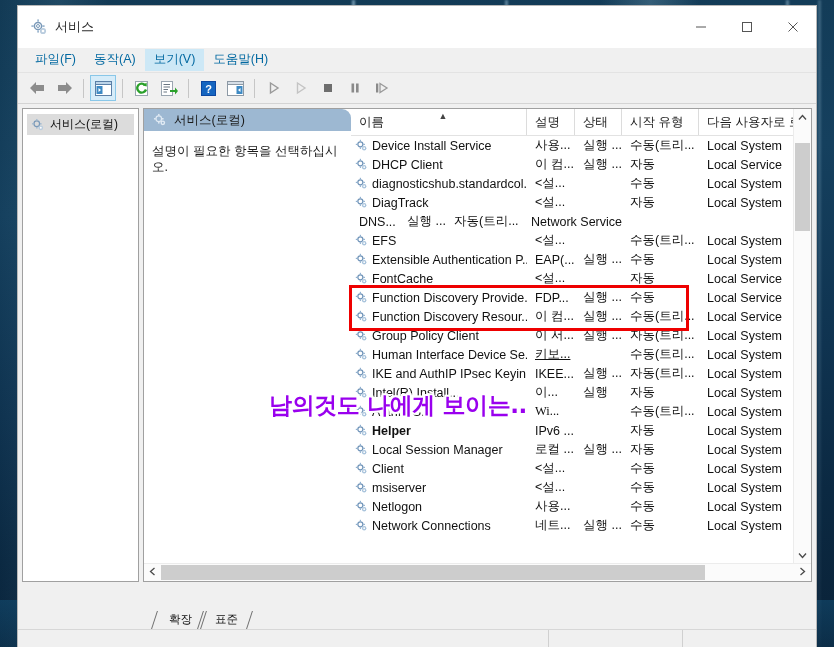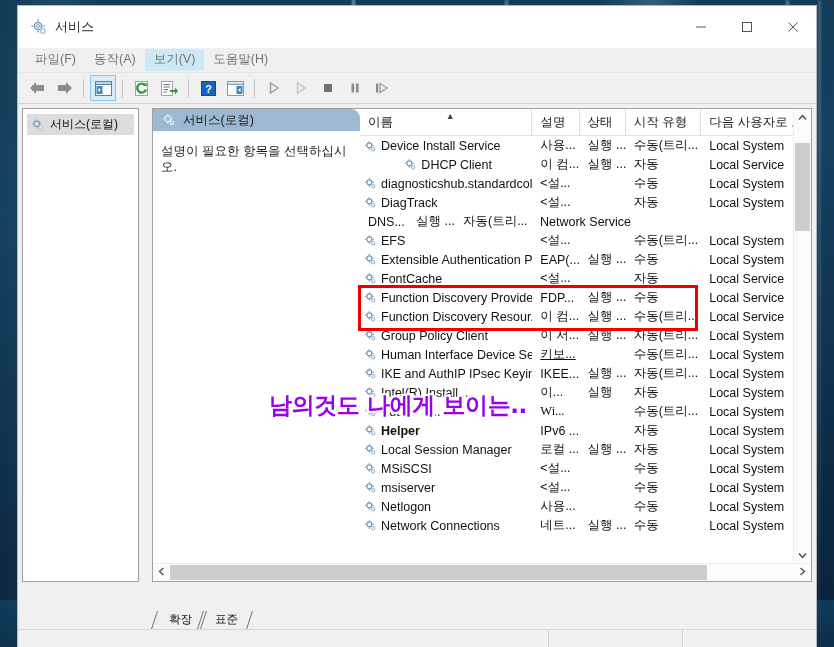--- a/index.html
+++ b/index.html
@@ -43,32 +43,32 @@
   .titlebar{height:42px;position:relative;background:#fff;}
   .titlebar .tb-icon{position:absolute;left:12px;top:12px;width:18px;height:18px;}
   .titlebar .tb-title{position:absolute;left:37px;top:12px;font-size:13px;color:#2b2b2b;}
   .wbtns{position:absolute;right:0;top:0;height:42px;display:flex;}
   .wbtn{width:46px;height:42px;display:flex;align-items:center;justify-content:center;}
   .wbtn svg{display:block;}
 
   
   .menubar{height:24px;background:#f0f0f0;border-bottom:1px solid #e3e3e3;
            display:flex;align-items:center;padding-left:8px;}
-  .menuitem{padding:3px 9px 4px 9px;font-size:12.5px;color:#737373;line-height:15px;}
+  .menuitem{padding:3px 9px 4px 9px;font-size:12.5px;color:#0369a1;line-height:15px;}
   .menuitem.hl{background:#cde8f6;}
 
   
   .toolbar{height:30px;background:#f0f0f0;border-bottom:1px solid #d4d4d4;
            display:flex;align-items:center;padding-left:6px;gap:1px;}
   .tbtn{width:24px;height:24px;display:flex;align-items:center;justify-content:center;border:1px solid transparent;}
   .tbtn.sel{background:#d6ecf9;border:1px solid #89c7e8;}
   .tsep{width:1px;height:19px;background:#c6c6c6;margin:0 5px;}
 
   
-  .wbody{height:505px;display:flex;background:#f0f0f0;position:relative;gap:9px;}
+  .wbody{height:505px;display:flex;background:#f0f0f0;position:relative;}
   .leftpane{width:117px;background:#fff;border:1px solid #a0a0a0;margin:4px 0 0 4px;height:474px;box-sizing:border-box;}
   .tree-root{display:flex;align-items:center;gap:5px;margin:5px 4px 0 4px;padding:2px 4px;background:#dcdcdc;}
   .tree-root .lbl{font-size:12px;color:#111;}
 
   .rightpane{flex:1;margin:4px 4px 0 4px;border:1px solid #a0a0a0;background:#fff;
              position:relative;height:474px;box-sizing:border-box;overflow:hidden;}
   .detail{position:absolute;left:0;top:0;width:207px;height:472px;background:#fff;z-index:3;}
   .detail-head{height:22px;background:#9db8d2;display:flex;align-items:center;gap:7px;padding-left:9px;
                border-top-right-radius:9px;}
   .detail-head .lbl{font-size:12.5px;color:#1b1b1b;}
@@ -326,21 +326,21 @@
             </div>
             <div class="lhead" style="width: 77px;">
               <span>시작 유형</span>
             </div>
             <div class="lhead" style="width: 112px;">
               <span>다음 사용자로 로</span>
             </div>
           </div>
         <div id="list-rows">
             <div class="row">
-              <div class="cell name" style="width: 176px; align-items: flex-end;">
+              <div class="cell name" style="width: 176px;">
                 <span>
                   <svg class="gear" width="13" height="13" viewBox="0 0 16 16">
                     <circle cx="6.6" cy="6.6" r="3.1" fill="none" stroke="#6f93b8" stroke-width="1.5"></circle>
                     <g fill="#8fb0cf">
                       <rect x="5.9" y="1" width="1.5" height="2"></rect>
                       <rect x="5.9" y="10.2" width="1.5" height="2"></rect>
                       <rect x="1" y="5.9" width="2" height="1.5"></rect>
                       <rect x="10.2" y="5.9" width="2" height="1.5"></rect>
                     </g>
                     <circle cx="11.3" cy="11.3" r="2.7" fill="#aac4dc"></circle>
@@ -348,21 +348,21 @@
                   </svg>
                 </span>
                 <span>Device Install Service</span>
               </div>
               <div class="cell desc" style="width: 48px;">사용...</div>
               <div class="cell status" style="width: 47px;">실행 ...</div>
               <div class="cell startup" style="width: 77px;">수동(트리...</div>
               <div class="cell logon" style="width: 112px;">Local System</div>
             </div>
             <div class="row">
-              <div class="cell name" style="width: 176px; justify-content: center;">
+              <div class="cell name" style="width: 176px;">
                 <span>
                   <svg class="gear" width="13" height="13" viewBox="0 0 16 16">
                     <circle cx="6.6" cy="6.6" r="3.1" fill="none" stroke="#6f93b8" stroke-width="1.5"></circle>
                     <g fill="#8fb0cf">
                       <rect x="5.9" y="1" width="1.5" height="2"></rect>
                       <rect x="5.9" y="10.2" width="1.5" height="2"></rect>
                       <rect x="1" y="5.9" width="2" height="1.5"></rect>
                       <rect x="10.2" y="5.9" width="2" height="1.5"></rect>
                     </g>
                     <circle cx="11.3" cy="11.3" r="2.7" fill="#aac4dc"></circle>
@@ -698,21 +698,21 @@
                     <g fill="#8fb0cf">
                       <rect x="5.9" y="1" width="1.5" height="2"></rect>
                       <rect x="5.9" y="10.2" width="1.5" height="2"></rect>
                       <rect x="1" y="5.9" width="2" height="1.5"></rect>
                       <rect x="10.2" y="5.9" width="2" height="1.5"></rect>
                     </g>
                     <circle cx="11.3" cy="11.3" r="2.7" fill="#aac4dc"></circle>
                     <circle cx="11.3" cy="11.3" r="1.1" fill="#fff"></circle>
                   </svg>
                 </span>
-                <span>MSiSCSI</span>
+                <span>Client</span>
               </div>
               <div class="cell desc" style="width: 48px;">&lt;설...</div>
               <div class="cell status" style="width: 47px;"></div>
               <div class="cell startup" style="width: 77px;">수동</div>
               <div class="cell logon" style="width: 112px;">Local System</div>
             </div>
             <div class="row">
               <div class="cell name" style="width: 176px;">
                 <span>
                   <svg class="gear" width="13" height="13" viewBox="0 0 16 16">

